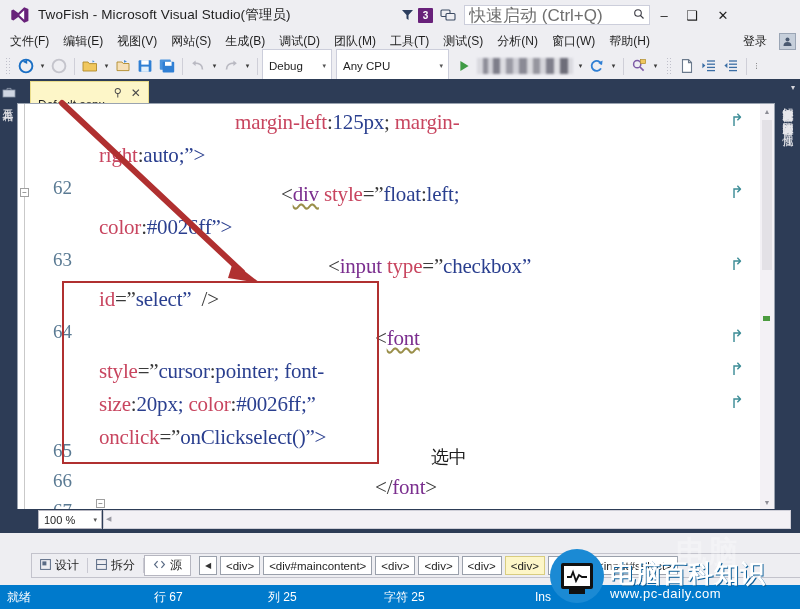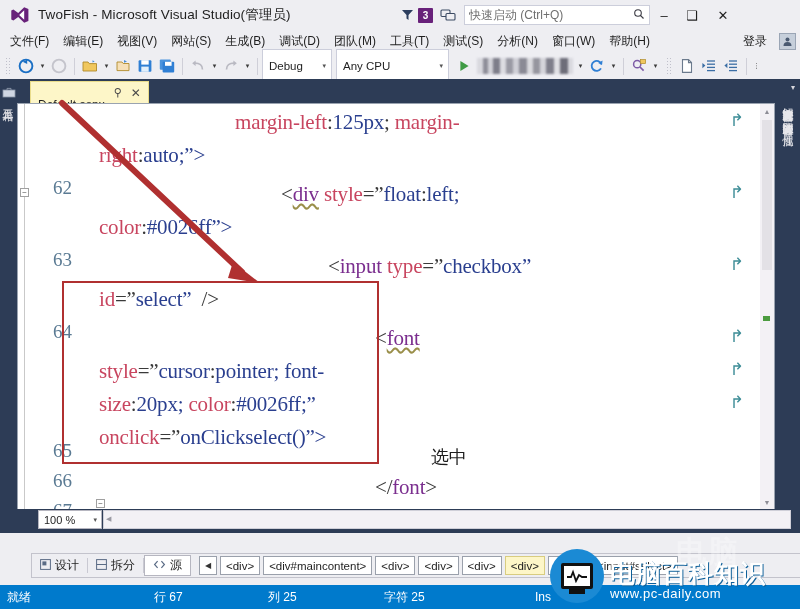--- a/index.html
+++ b/index.html
@@ -40,21 +40,21 @@
   }
   .badge-3 {
     display: inline-flex; align-items: center; justify-content: center;
     width: 15px; height: 15px; background: #68217a; color: #fff;
     font-size: 10px; font-weight: bold; border-radius: 1px; margin-right: 7px;
   }
   .feedback-ic { width: 16px; height: 14px; margin-right: 8px; position: relative; }
   .quicklaunch {
     width: 186px; height: 20px; background: #ffffff; border: 1px solid #cccedb;
     display: flex; align-items: center; padding: 0 4px;
-    font-size: 12px; color: #6f6f6f;
+    font-size: 17px; color: #6f6f6f;
   }
   .quicklaunch .ql-text { flex: 1; white-space: nowrap; overflow: hidden; }
   .winbtn {
     width: 28px; height: 30px; display: flex; align-items: center; justify-content: center;
     font-size: 13px; color: #1e1e1e;
   }
   .winbtn.close { width: 34px; }
 
   
   .menubar {

